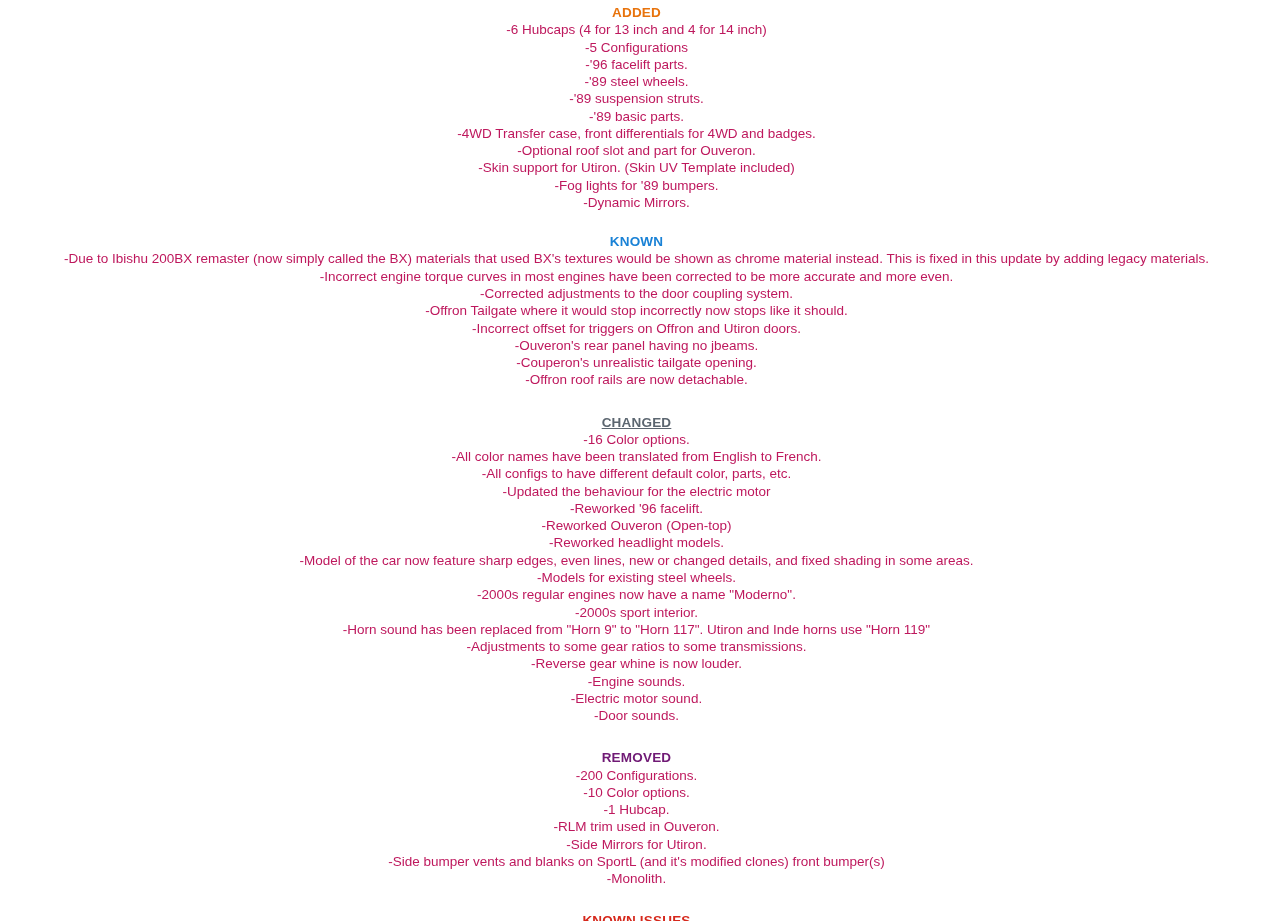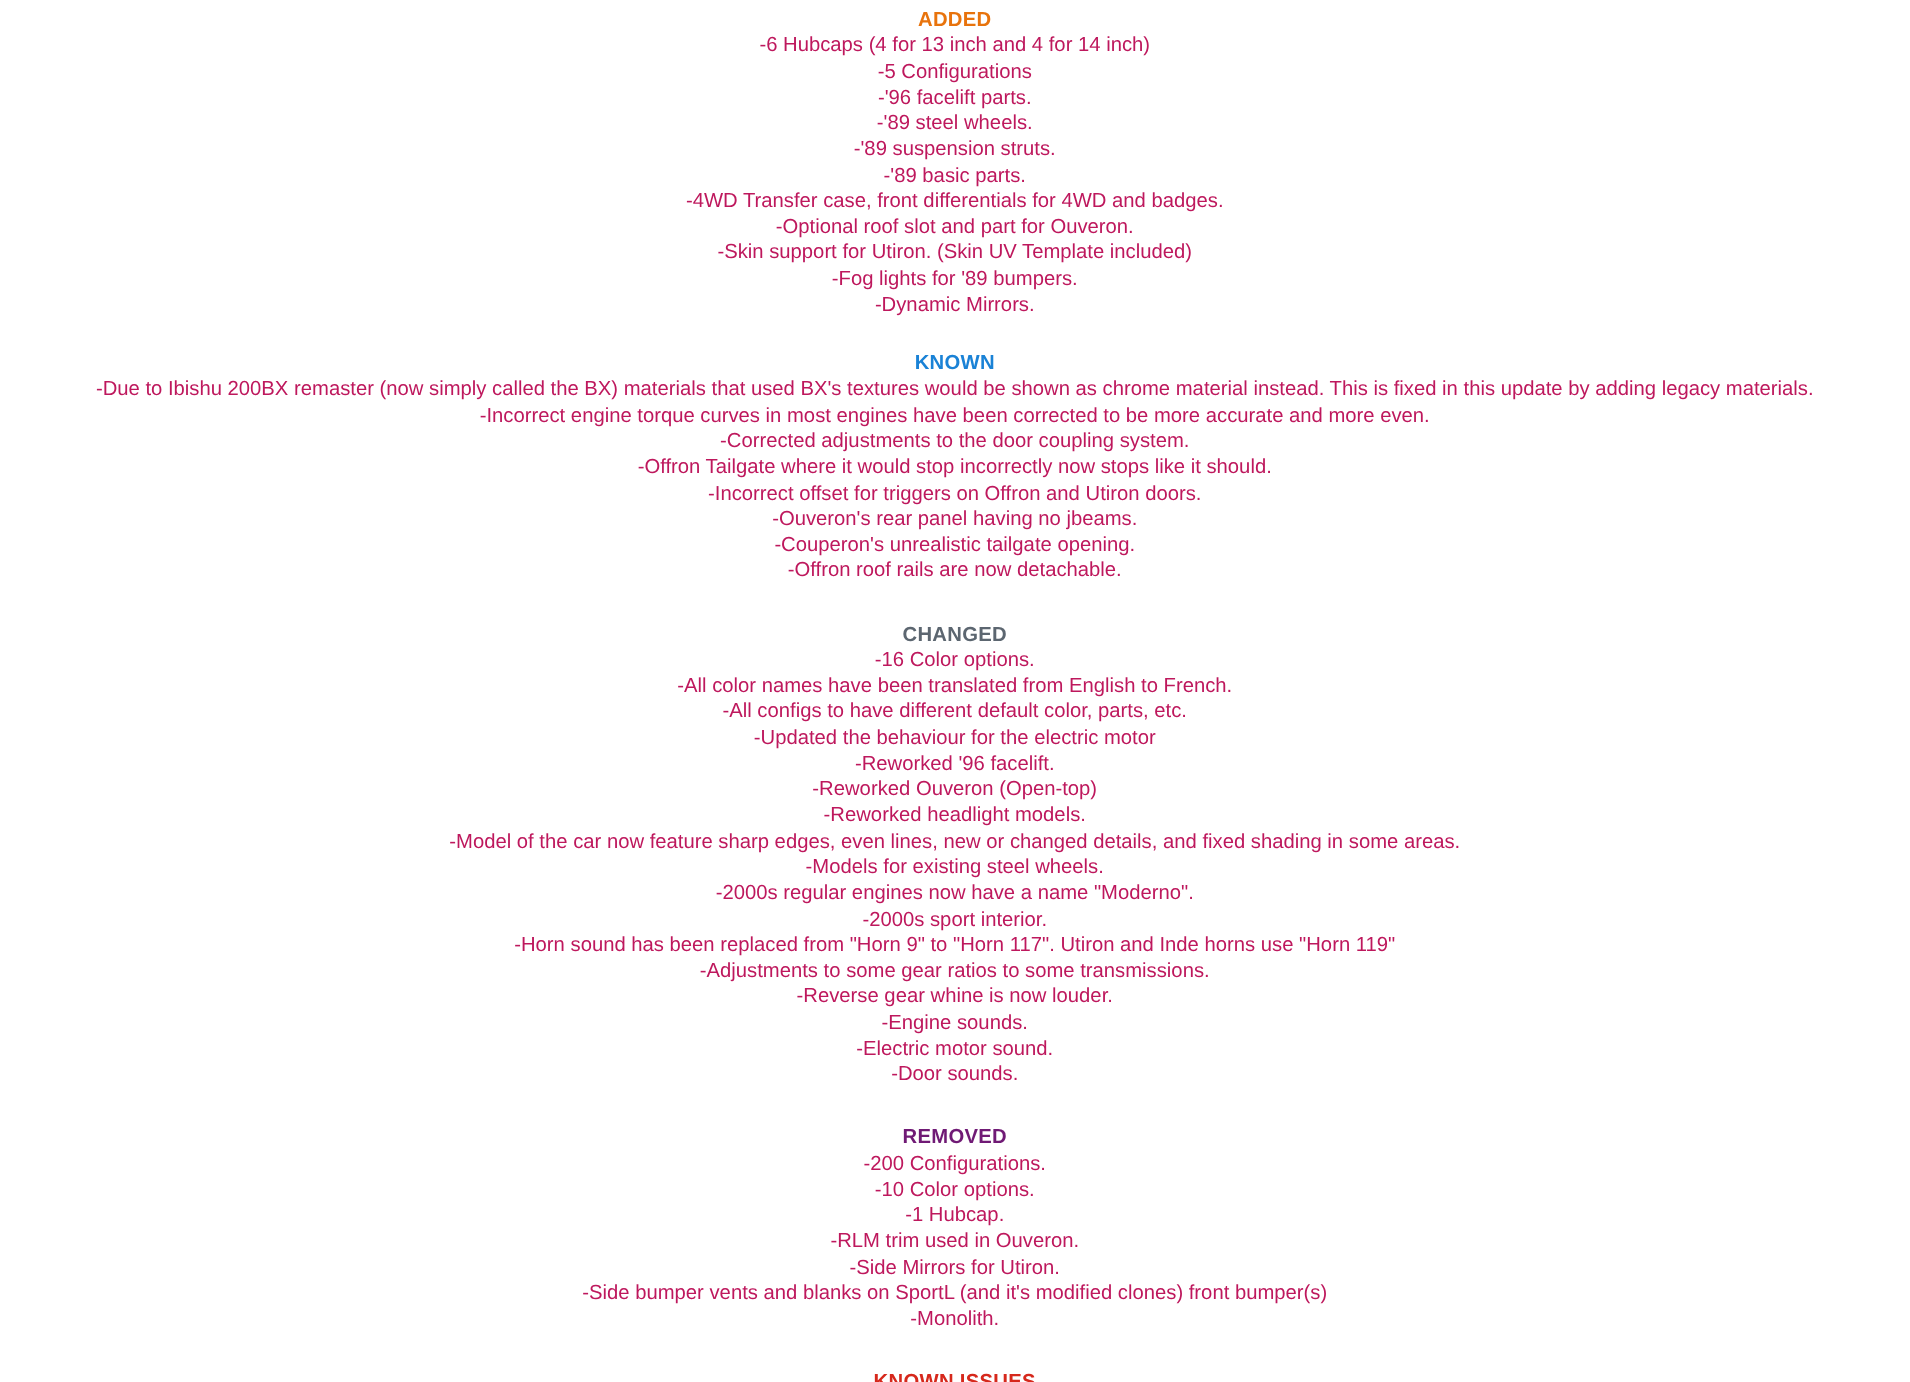--- a/index.html
+++ b/index.html
@@ -27,21 +27,21 @@
   .section-heading {
     font-weight: bold;
     font-size: 13.5px;
     letter-spacing: 0.2px;
     margin: 0;
     padding: 0;
     line-height: 1.28;
   }
   .heading-added { color: #e8730c; }
   .heading-fixed { color: #1a82d6; }
-  .heading-changed { color: #5c6670; }
+  .heading-changed { color: #5c6670; text-decoration: underline; }
   .heading-removed { color: #d6281c; }
   .heading-known { color: #d6281c; }
   .line {
     margin: 0;
     padding: 0;
     line-height: 1.28;
     color: #be185d;
   }
   .line.wide {
     max-width: 1258px;

